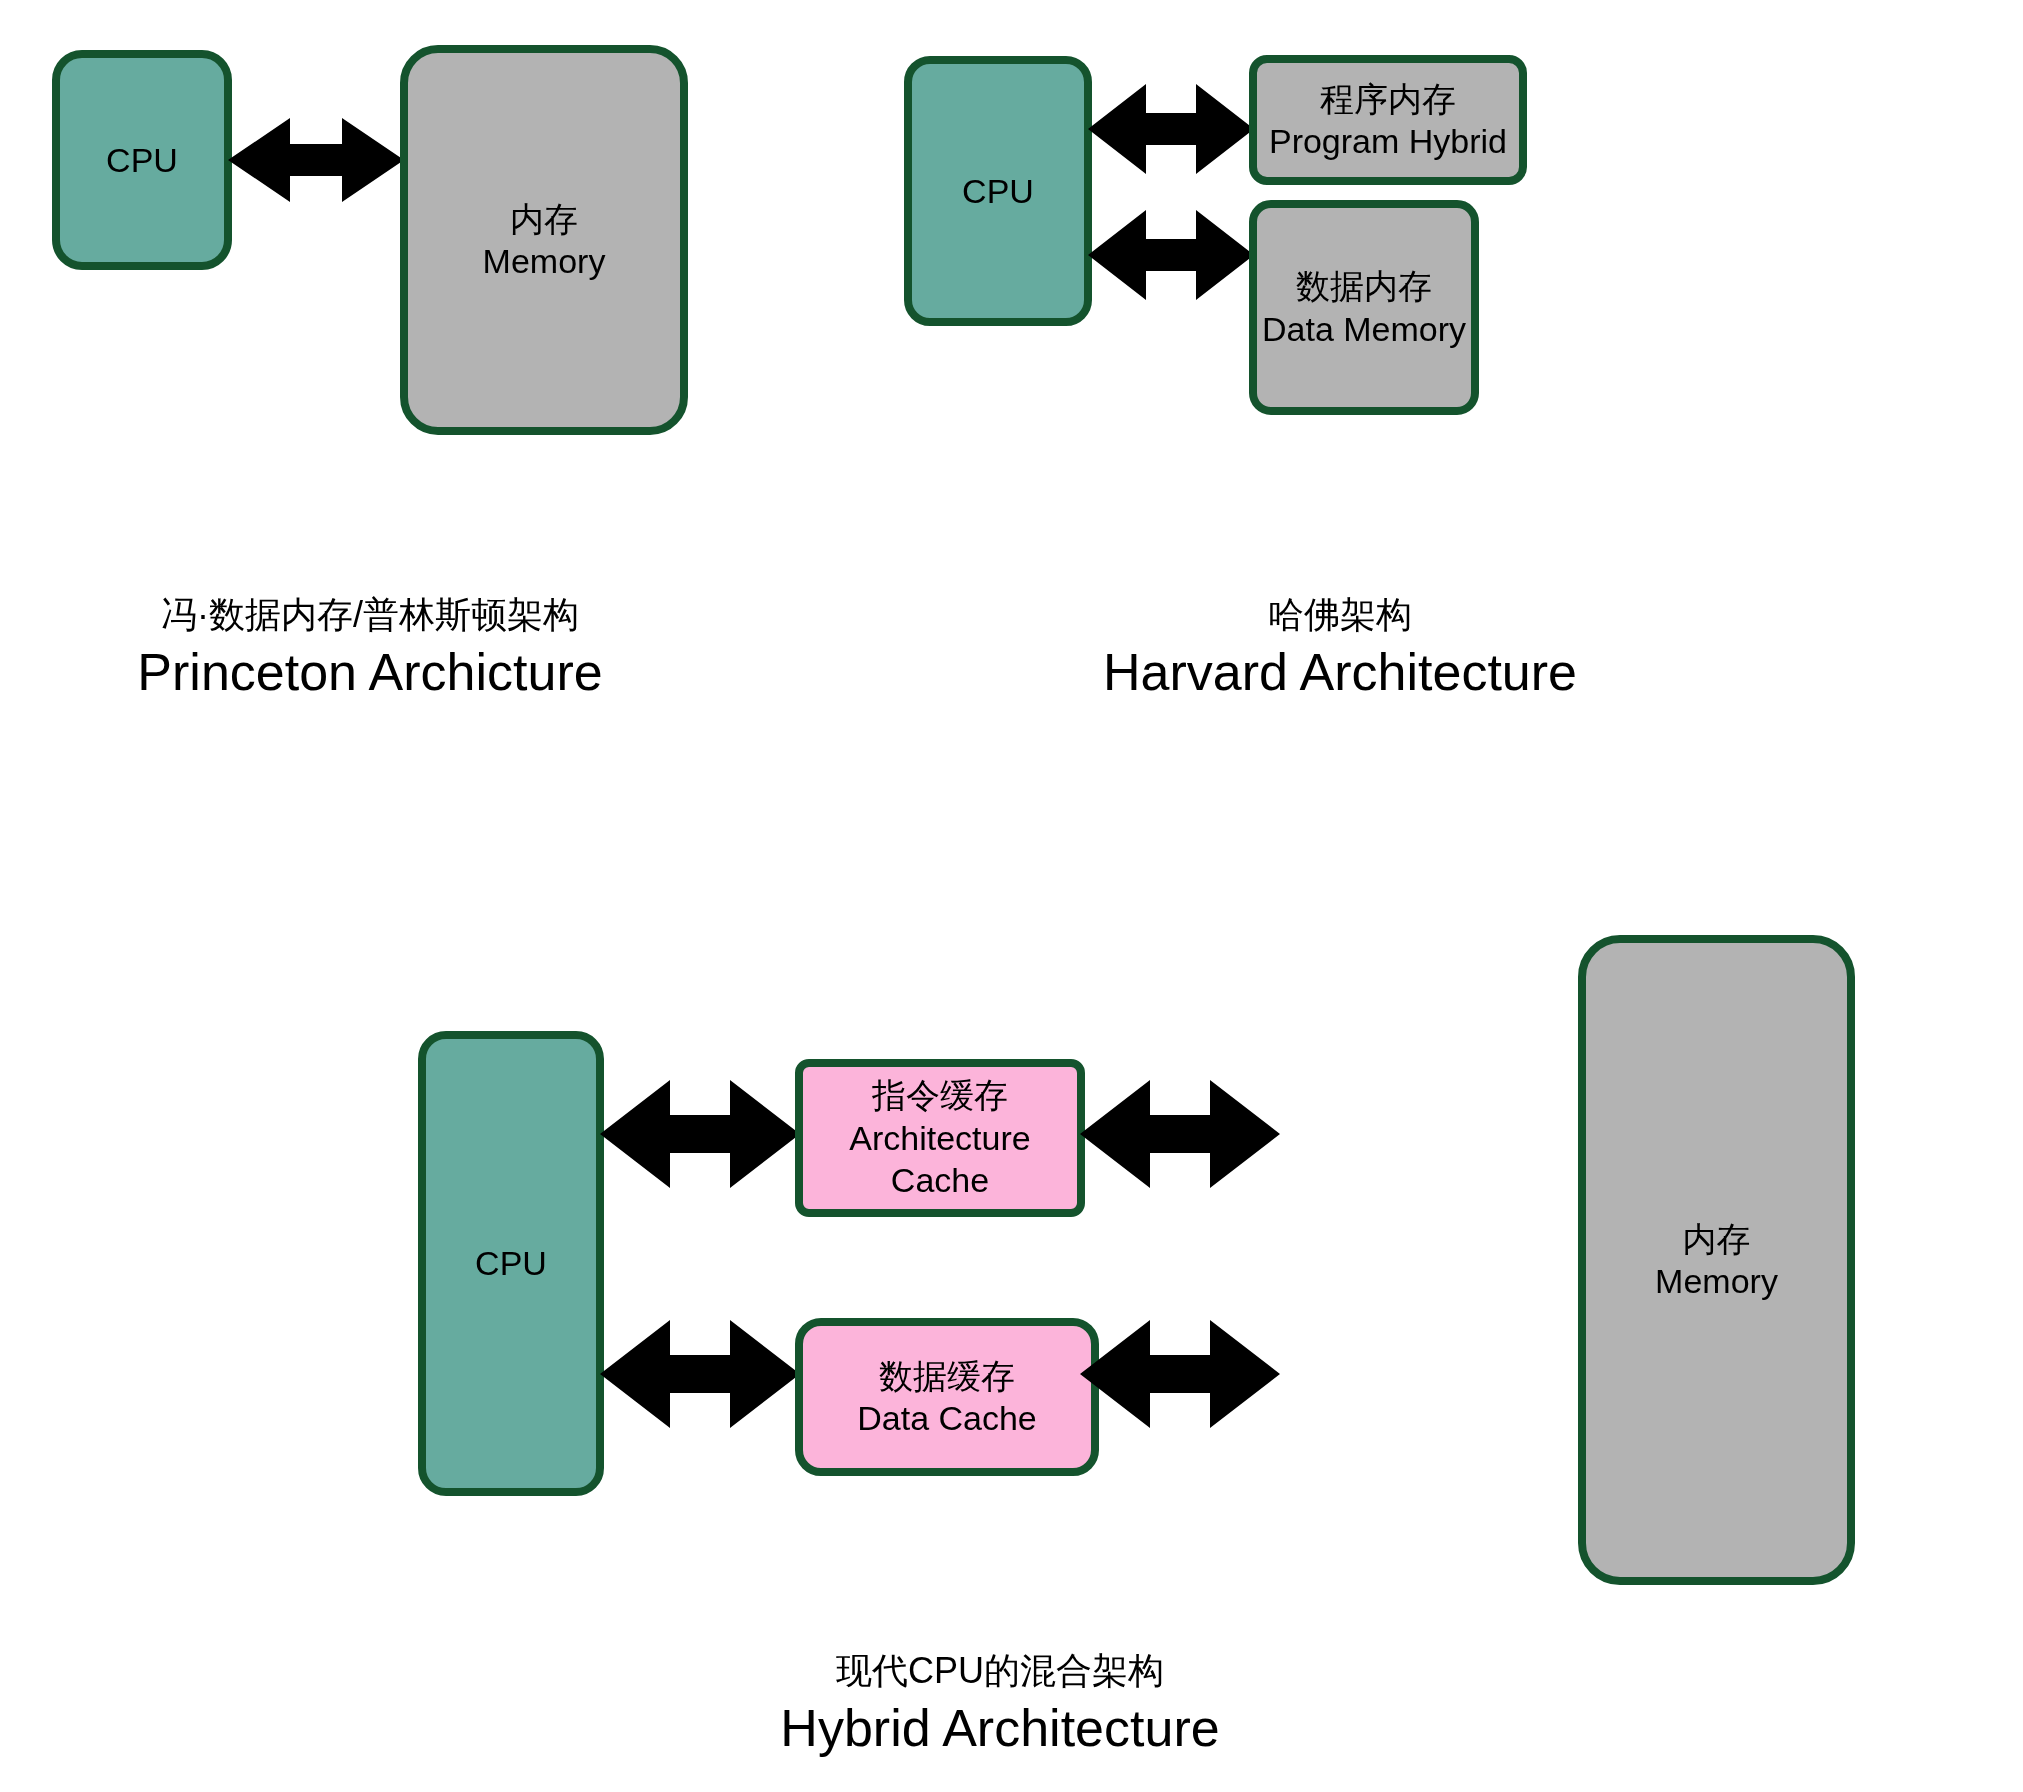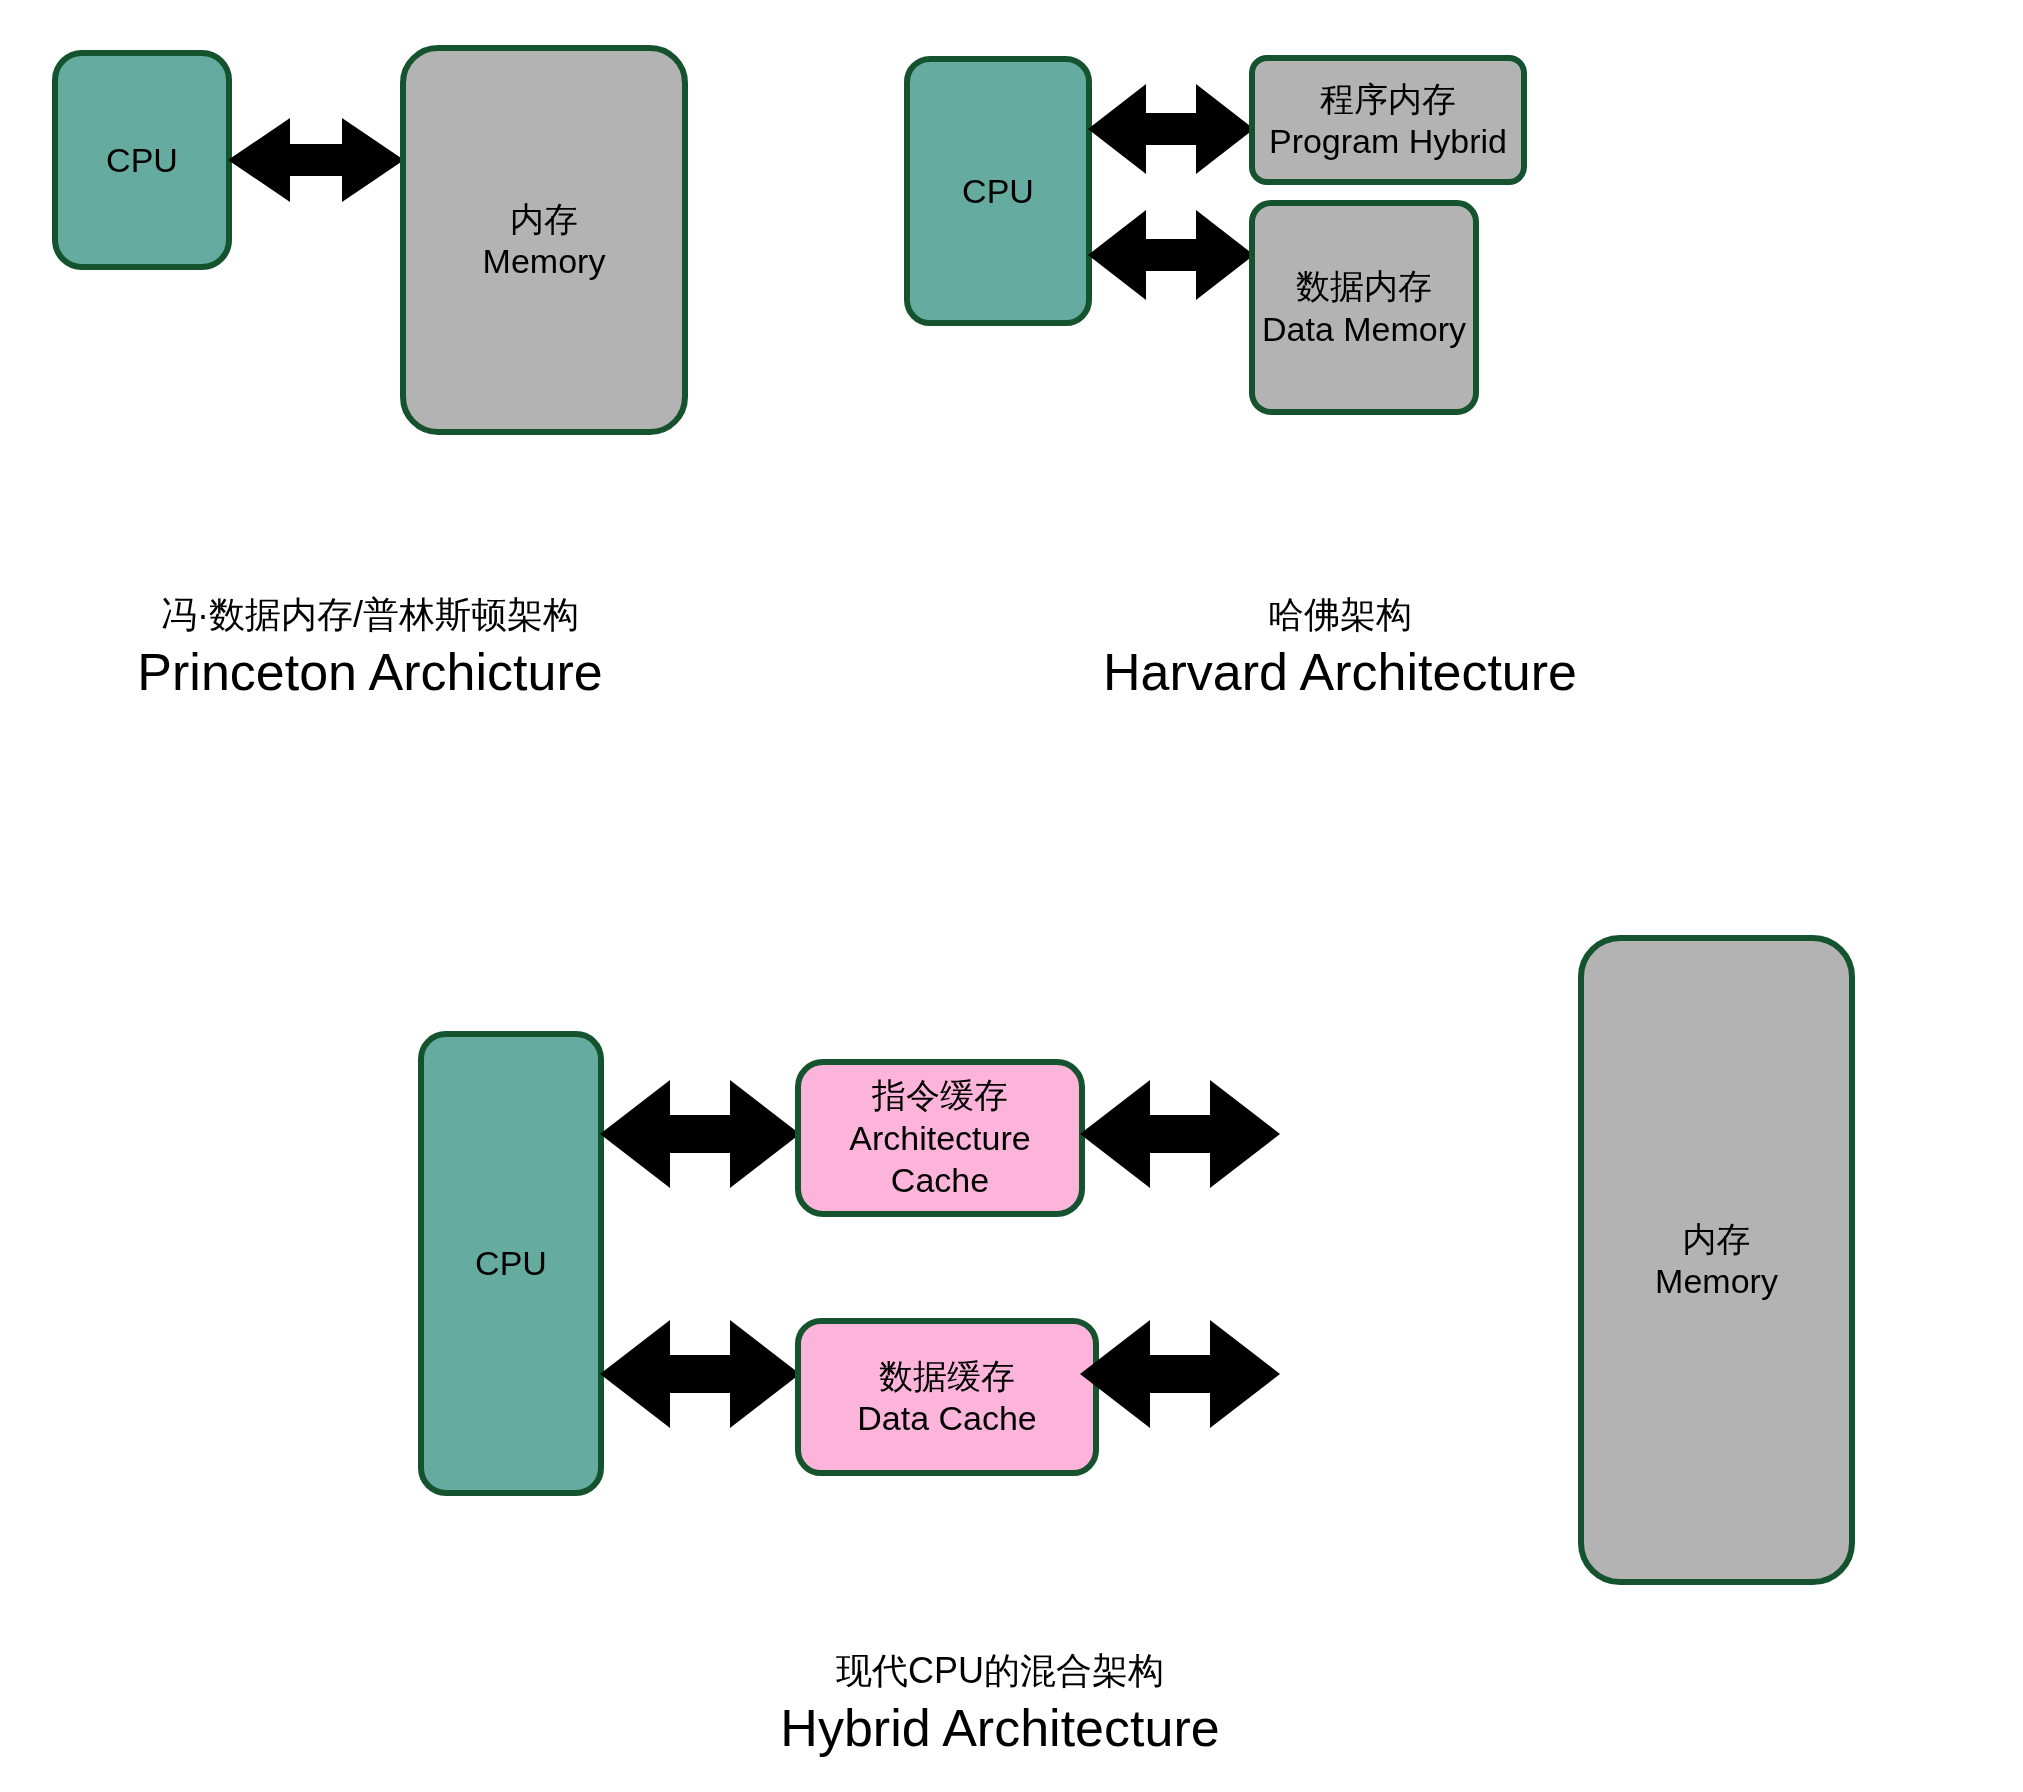--- a/index.html
+++ b/index.html
@@ -18,21 +18,21 @@
     position: relative;
     width: 2023px;
     height: 1792px;
     background: #ffffff;
   }
 
   
   .box {
     position: absolute;
     box-sizing: border-box;
-    border: 6px solid #14532d;
+    border: 8px solid #14532d;
     display: flex;
     align-items: center;
     justify-content: center;
     text-align: center;
     line-height: 1.25;
   }
   .box .lines {
     display: block;
   }
   .box .cn {
@@ -148,21 +148,21 @@
       <span class="single">CPU</span>
     </span>
   </div>
 
   <div class="arrow" style="left:600px; top:1080px; width:200px; height:108px;">
     <svg viewBox="0 0 200 108" preserveAspectRatio="none" aria-hidden="true">
       <polygon points="0,54 70,0 70,35 130,35 130,0 200,54 130,108 130,73 70,73 70,108" fill="#000000"></polygon>
     </svg>
   </div>
 
-  <div class="box pink" style="left:795px; top:1059px; width:290px; height:158px; border-radius:28px;">
+  <div class="box pink" style="left:795px; top:1059px; width:290px; height:158px; border-radius:14px;">
     <span class="lines">
       <span class="cn">指令缓存</span>
       <span class="en">Architecture Cache</span>
     </span>
   </div>
 
   <div class="arrow" style="left:1080px; top:1080px; width:200px; height:108px;">
     <svg viewBox="0 0 200 108" preserveAspectRatio="none" aria-hidden="true">
       <polygon points="0,54 70,0 70,35 130,35 130,0 200,54 130,108 130,73 70,73 70,108" fill="#000000"></polygon>
     </svg>

